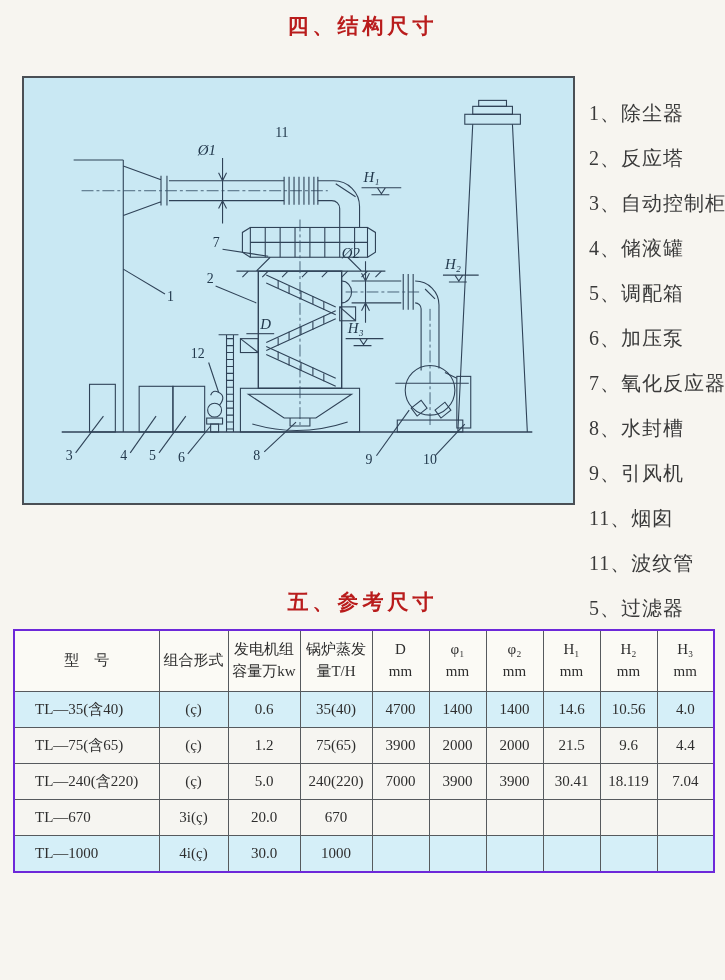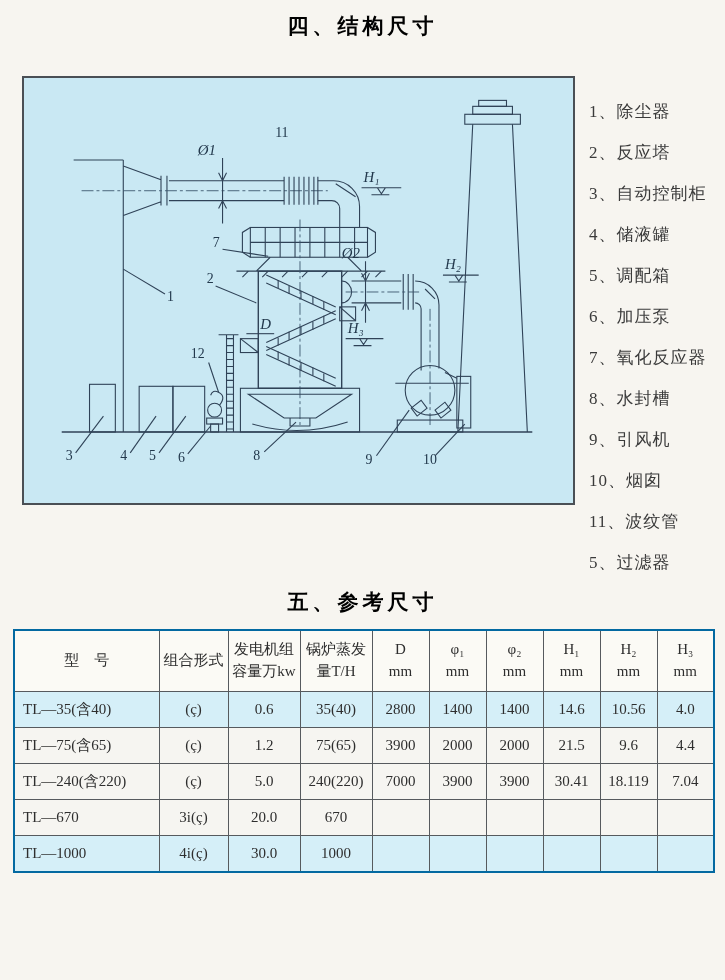--- a/index.html
+++ b/index.html
@@ -5,48 +5,48 @@
   html,body{margin:0;padding:0;}
   body{
     width:725px;height:980px;position:relative;overflow:hidden;
     background:#f7f5f0;
     font-family:"Liberation Serif", serif;
     color:#2e2e2e;
   }
   .section-title{
     position:absolute;left:0;width:725px;text-align:center;
     font-family:"Liberation Sans", sans-serif;
-    font-weight:bold;font-size:21px;letter-spacing:4px;color:#000000;
+    font-weight:bold;font-size:21px;letter-spacing:4px;color:#b91c1c;
   }
   #title4{top:12px;}
   #title5{top:588px;}
   .diagram-wrap{
     position:absolute;left:22px;top:76px;width:553px;height:429px;
     background:#c9e8f3;border:2px solid #4a4f55;box-sizing:border-box;
   }
   .diagram-wrap svg{display:block;width:100%;height:100%;}
   .legend{
     position:absolute;left:589px;top:100px;width:132px;
-    font-size:17px;color:#3a3a3a;
+    font-size:20px;color:#3a3a3a;
   }
   .legend-item{margin-bottom:18px;white-space:nowrap;letter-spacing:1px;}
   .table-wrap{position:absolute;left:13px;top:629px;}
   table{
     border-collapse:collapse;table-layout:fixed;width:700px;
     font-size:15px;color:#2e2e2e;
   }
   th,td{border:1.5px solid #565a5e;text-align:center;overflow:hidden;}
-  table{border:2px solid #0369a1;}
+  table{border:2px solid #6d28d9;}
   th{
     height:60px;font-weight:normal;background:#fbfaf5;
     white-space:pre-line;line-height:1.45;padding:0 2px;
   }
   td{height:33px;background:#f6f5f1;}
   tr.row-cyan td{background:#d5eff8;}
-  td.col-model{text-align:left;padding-left:8px;}
+  td.col-model{text-align:left;padding-left:20px;}
   
   .ln{stroke:#2f4257;stroke-width:1.1;fill:none;}
   .ln2{stroke:#2f4257;stroke-width:1.4;fill:none;}
   .cl{stroke:#3c566e;stroke-width:0.9;fill:none;stroke-dasharray:12 3 3 3;}
   .lbl{font-size:14px;fill:#22384c;font-family:"Liberation Serif",serif;}
   .dim{font-size:15px;font-style:italic;fill:#22384c;font-family:"Liberation Serif",serif;}
 </style>
 </head>
 <body>
 
@@ -194,21 +194,21 @@
 <div class="legend">
     <div class="legend-item">1、除尘器</div>
     <div class="legend-item">2、反应塔</div>
     <div class="legend-item">3、自动控制柜</div>
     <div class="legend-item">4、储液罐</div>
     <div class="legend-item">5、调配箱</div>
     <div class="legend-item">6、加压泵</div>
     <div class="legend-item">7、氧化反应器</div>
     <div class="legend-item">8、水封槽</div>
     <div class="legend-item">9、引风机</div>
-    <div class="legend-item">10、烟囱</div>
+    <div class="legend-item">11、烟囱</div>
     <div class="legend-item">11、波纹管</div>
     <div class="legend-item">5、过滤器</div>
   </div>
 
 <div class="section-title" id="title5">五、参考尺寸</div>
 
 <div class="table-wrap">
   <table>
     <colgroup>
       <col style="width:145px">
@@ -243,21 +243,21 @@
         <th>H₃
 mm</th>
       </tr>
     </thead>
     <tbody>
         <tr class="row-cyan">
           <td class="col-model">TL—35(含40)</td>
           <td>(ç)</td>
           <td>0.6</td>
           <td>35(40)</td>
-          <td>2800</td>
+          <td>4700</td>
           <td>1400</td>
           <td>1400</td>
           <td>14.6</td>
           <td>10.56</td>
           <td>4.0</td>
         </tr>
         <tr class="row-plain">
           <td class="col-model">TL—75(含65)</td>
           <td>(ç)</td>
           <td>1.2</td>

